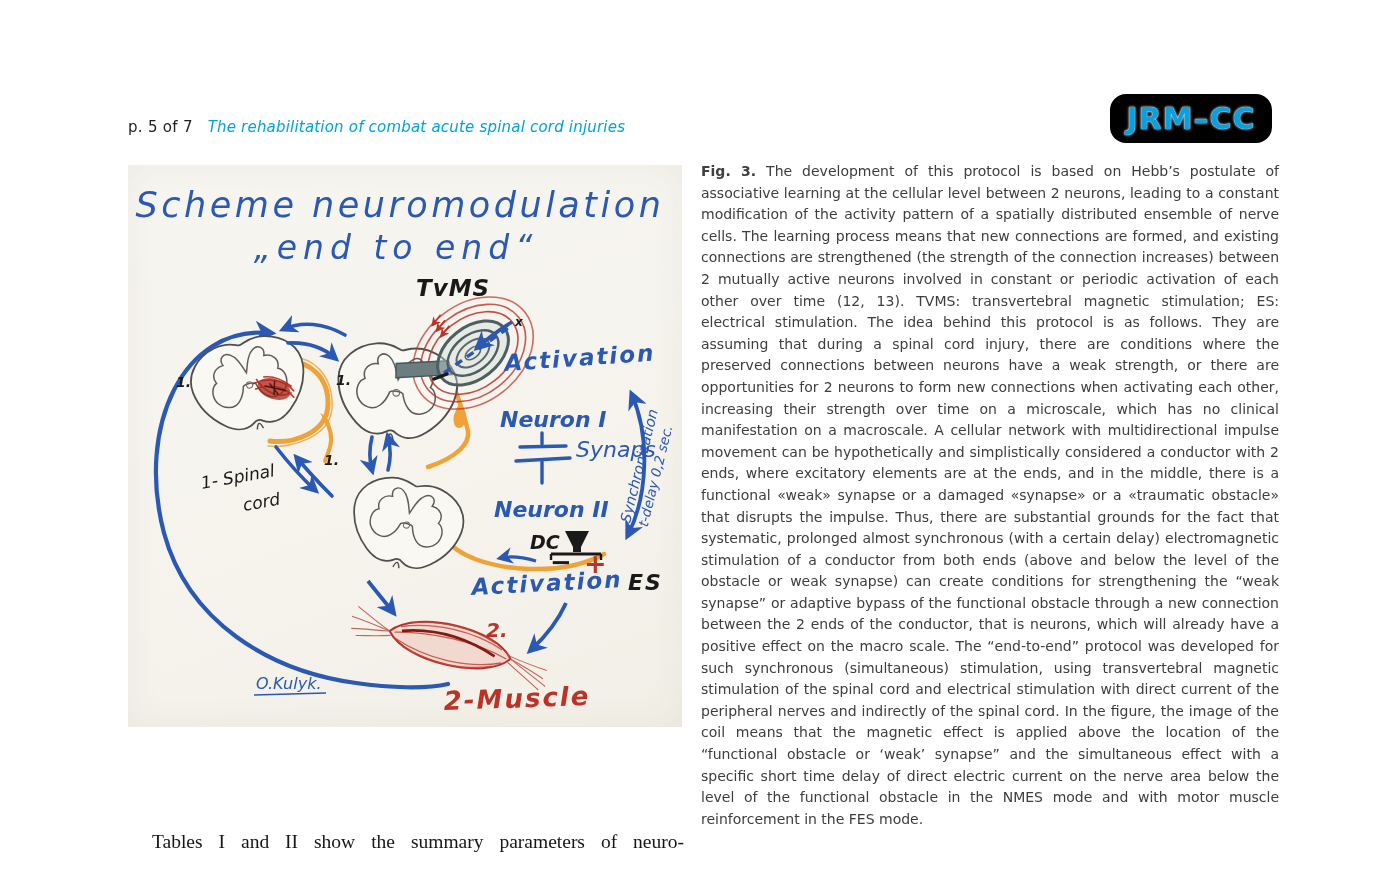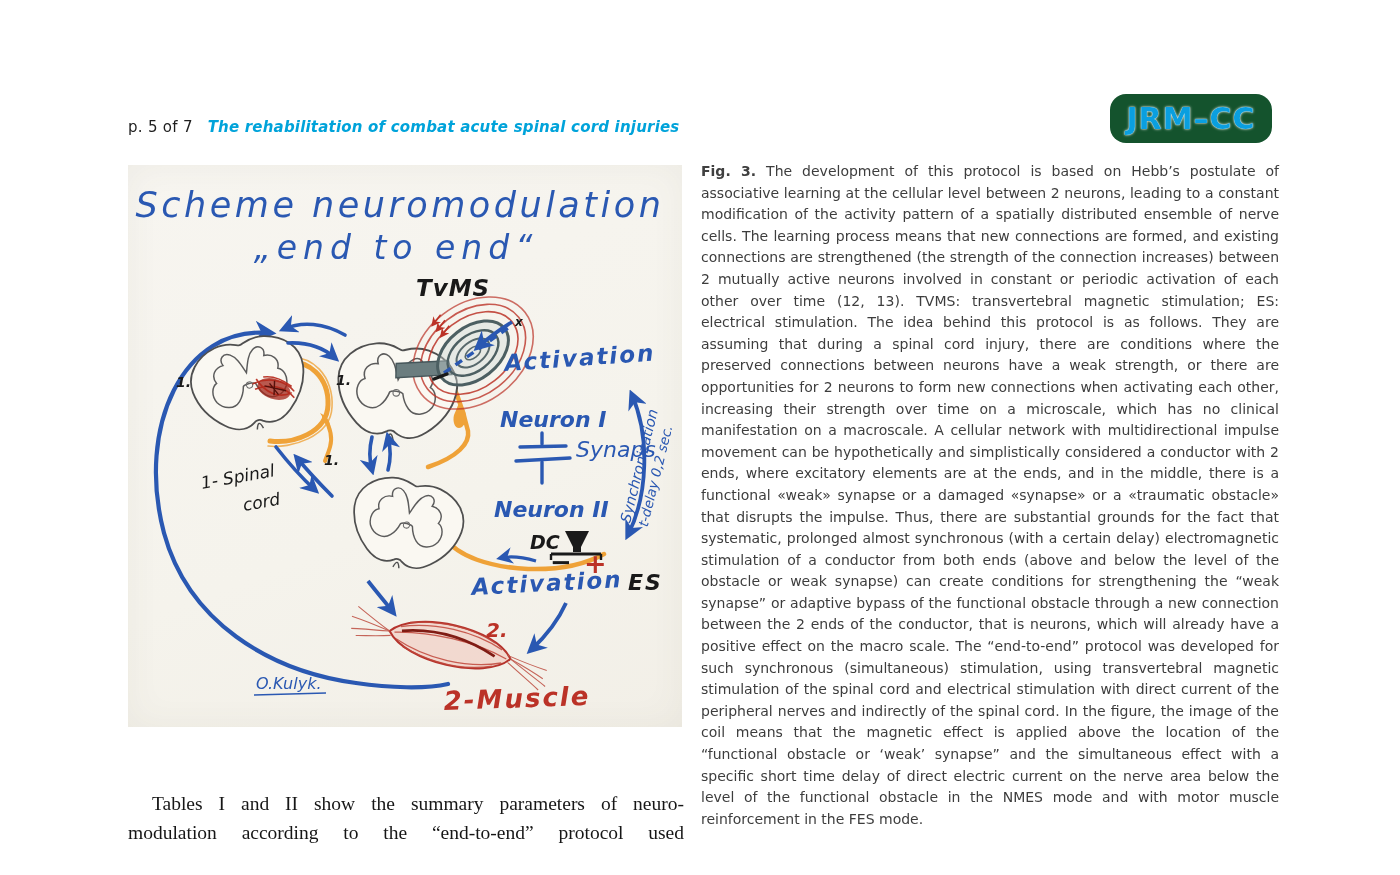--- a/index.html
+++ b/index.html
@@ -1,42 +1,42 @@
 <!DOCTYPE html>
 <html><head>
 <meta charset="utf-8">
 <style>
   html,body{margin:0;padding:0;background:#ffffff;}
   .page{position:relative;width:1400px;height:875px;background:#fff;overflow:hidden;
         font-family:"DejaVu Sans",sans-serif;}
   
   .hdr{position:absolute;left:128px;top:118px;font-size:15px;color:#1e1e1e;white-space:nowrap;}
   .hdr .pg{font-weight:400;letter-spacing:.3px;}
-  .hdr .title{color:#00a3da;font-style:italic;font-weight:700;margin-left:10px;letter-spacing:.2px;}
+  .hdr .title{color:#00a3da;font-style:italic;font-weight:400;margin-left:10px;letter-spacing:.2px;}
   .badge{position:absolute;left:1110px;top:94px;width:162px;height:49px;border-radius:16px;
-         background:#14532d;display:flex;align-items:center;justify-content:center;}
+         background:#000000;display:flex;align-items:center;justify-content:center;}
   .badge span{font-weight:bold;font-size:30px;letter-spacing:1px;color:#0a9fdf;
               text-shadow:0 0 3px rgba(255,255,255,.95),0 0 1px #fff;}
   
   .fig{position:absolute;left:128px;top:165px;width:554px;height:562px;
        background:linear-gradient(160deg,#f7f5f0 0%,#f5f3ec 60%,#f2efe7 100%);
        box-shadow:inset 0 0 35px rgba(90,80,60,.06);text-align:center;}
   .fig svg{display:block;}
   text.hw-blue{fill:#2a58b2;font-family:"DejaVu Sans",sans-serif;font-style:italic;}
   text.hw-black{fill:#191919;font-family:"DejaVu Sans",sans-serif;font-style:italic;}
   text.hw-red{fill:#bb3227;font-family:"DejaVu Sans",sans-serif;font-style:italic;}
   
   .caption{position:absolute;left:701px;top:161px;width:578px;font-size:14px;line-height:21.6px;
            color:#3d3d3d;text-align:justify;}
   .caption b{color:#404040;}
   
   .bodytext{position:absolute;left:128px;top:790px;width:556px;
             font-family:"Liberation Serif","DejaVu Serif",serif;font-size:19.5px;
             line-height:28.5px;color:#161616;}
-  .bl{text-align:justify;text-align-last:justify;white-space:nowrap;overflow:hidden;}
+  .bl{text-align:justify;text-align-last:justify;white-space:nowrap;overflow:hidden;margin-top:38px;}
   .bl.first{padding-left:24px;}
 </style>
 </head>
 <body>
 
 <div class="page">
 
   <div class="hdr">
     <span class="pg">p. 5 of 7</span>
     <span class="title">The rehabilitation of combat acute spinal cord injuries</span>

